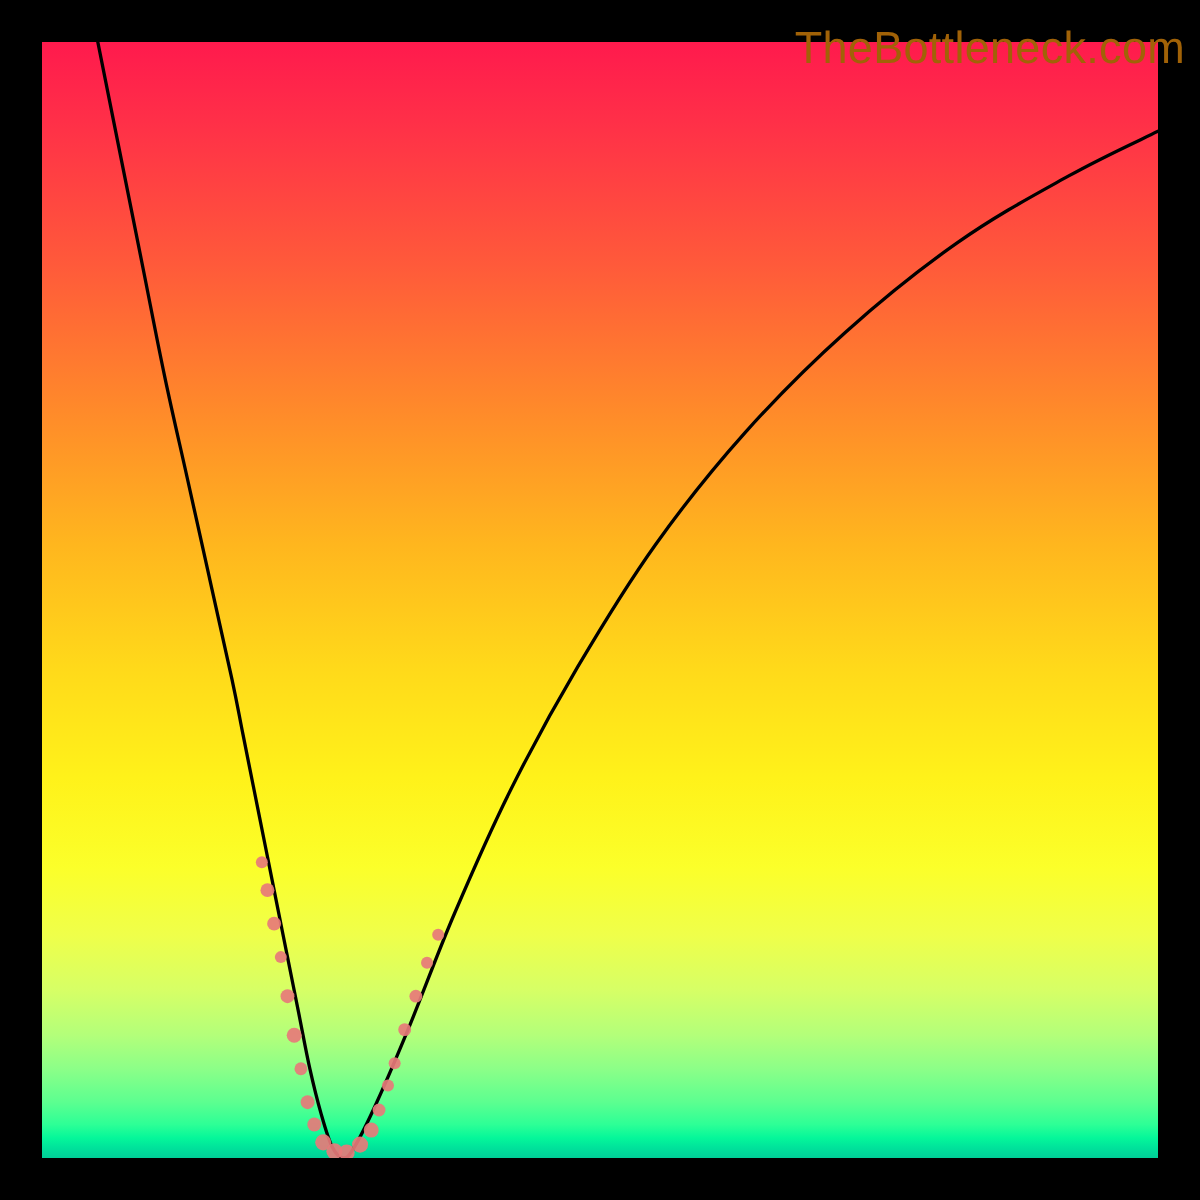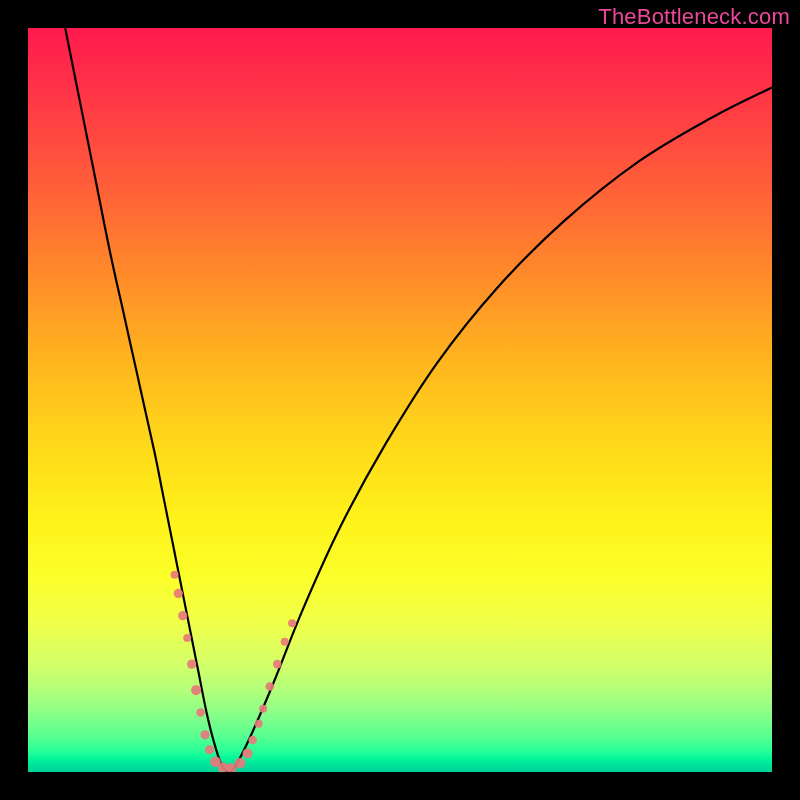--- a/index.html
+++ b/index.html
@@ -48,24 +48,24 @@
       #00cf98 100%);
   }
   svg.curve {
     position: absolute;
     inset: 0;
     width: 100%;
     height: 100%;
   }
   .watermark {
     position: absolute;
-    top: 4px;
+    top: 16px;
     right: 10px;
-    color: #ec4899;
-    font-size: 22px;
+    color: #a16207;
+    font-size: 30px;
     font-weight: 500;
     letter-spacing: 0.2px;
     user-select: none;
   }
 </style>
 </head>
 <body>
 
 <div class="frame">
   <div class="plot-area">

